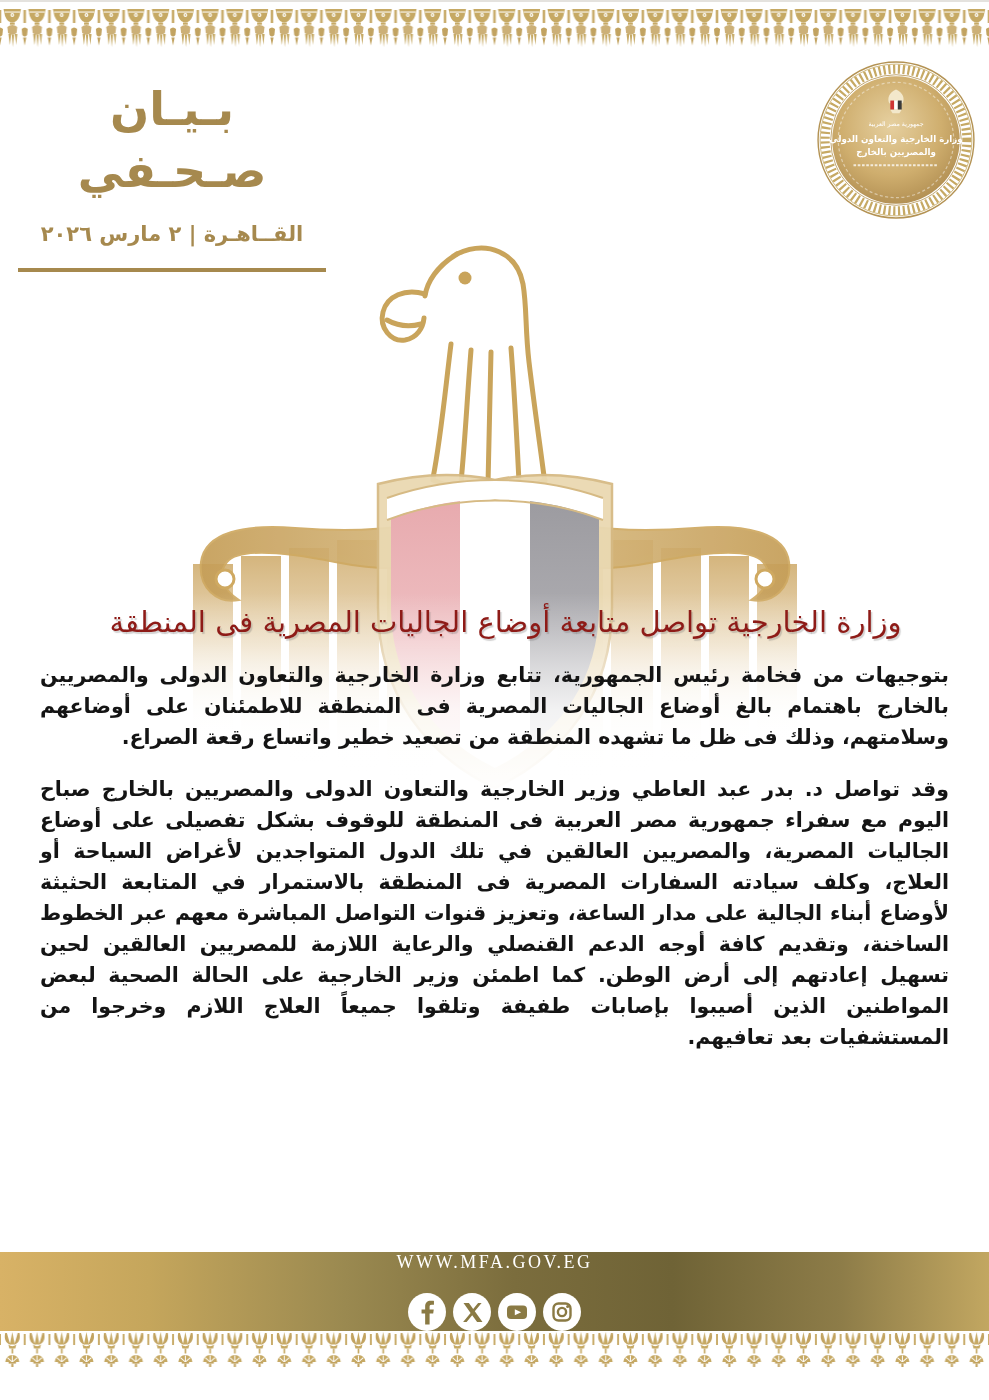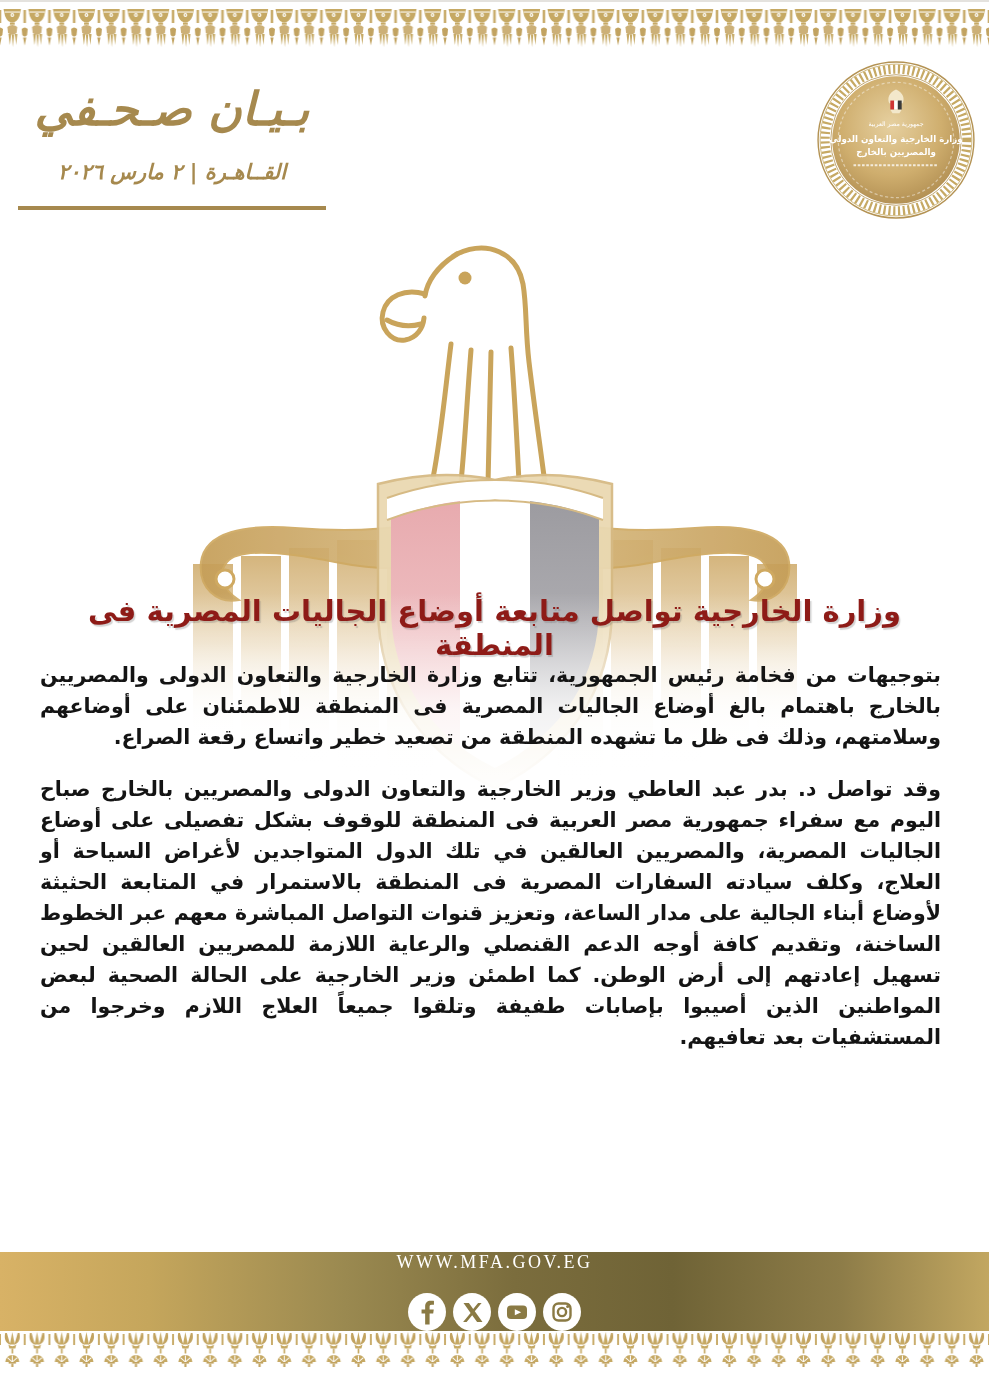--- a/index.html
+++ b/index.html
@@ -9,21 +9,21 @@
     font-family:"DejaVu Sans",sans-serif;
   }
   .topline{position:absolute;top:0;left:0;width:989px;height:2px;background:#e4e2de;}
   .orn{position:absolute;left:0;width:989px;}
   .orn-top{top:7px;height:42px;}
   .orn-bottom{top:1331px;height:38px;}
 
   
   .header-block{
     position:absolute;left:18px;top:78px;width:308px;
-    text-align:center;direction:rtl;color:#a6894e;font-style:italic;
+    text-align:center;direction:rtl;color:#a6894e;
   }
   .press-title{
     font-size:46px;font-weight:bold;line-height:1.35;margin:0;
     color:#a6894e;letter-spacing:1px;
   }
   .dateline{
     font-size:21px;font-weight:bold;margin-top:20px;color:#a6894e;
   }
   .header-rule{
     margin-top:22px;height:4px;background:#a6894e;width:100%;
@@ -36,30 +36,30 @@
   .watermark{position:absolute;left:165px;top:232px;width:660px;height:570px;z-index:0;}
   .fade-overlay{
     position:absolute;left:110px;top:545px;width:780px;height:300px;z-index:1;
     background:linear-gradient(180deg,rgba(255,255,255,0) 0%,rgba(255,255,255,0) 16%,
       rgba(255,255,255,.82) 55%,#ffffff 86%);
   }
 
   
   .statement-title{
     position:absolute;left:40px;top:594px;width:909px;z-index:2;
-    direction:rtl;text-align:center;font-size:29px;font-weight:bold;
-    color:#8e1b17;margin:0;
+    direction:rtl;text-align:center;font-size:29px;font-weight:normal;
+    color:#8e1b17;margin:11px;
     text-shadow:1.5px 1.5px 1px rgba(110,110,110,.30);
   }
   .body-text{
     position:absolute;left:40px;top:660px;width:909px;z-index:2;
     direction:rtl;text-align:justify;color:#141414;
     font-size:20.5px;font-weight:bold;line-height:31px;
   }
-  .body-text p{margin:0 8px 21px 0;}
+  .body-text p{margin:0 0 21px 0;}
 
   
   .footer-bar{
     position:absolute;left:0;top:1252px;width:989px;height:79px;z-index:2;
     background:linear-gradient(90deg,#d8b266 0%,#c5a65c 15%,#9a8950 35%,
       #7b6d3d 52%,#6f6336 68%,#8d7c48 85%,#c2a761 100%);
     display:flex;flex-direction:column;align-items:center;justify-content:space-between;
   }
   .website{
     font-family:"Liberation Serif",serif;color:#ffffff;font-size:18px;

